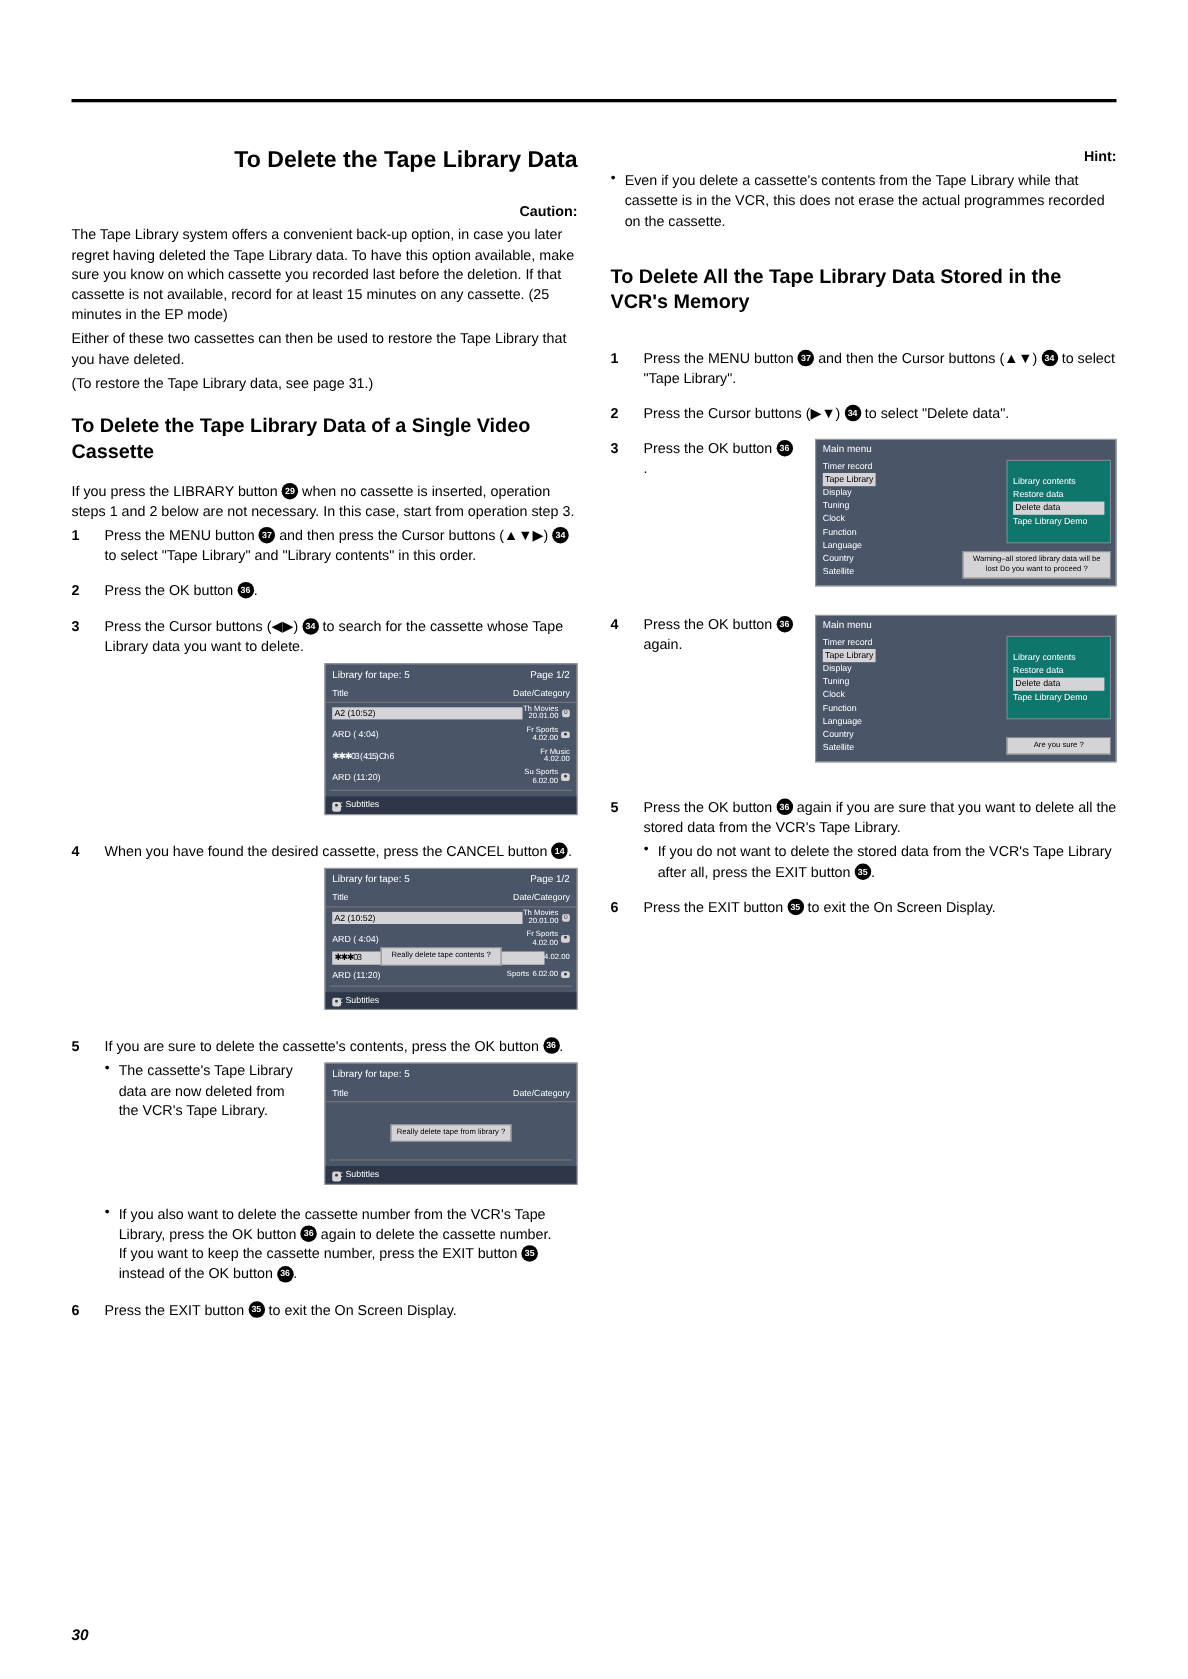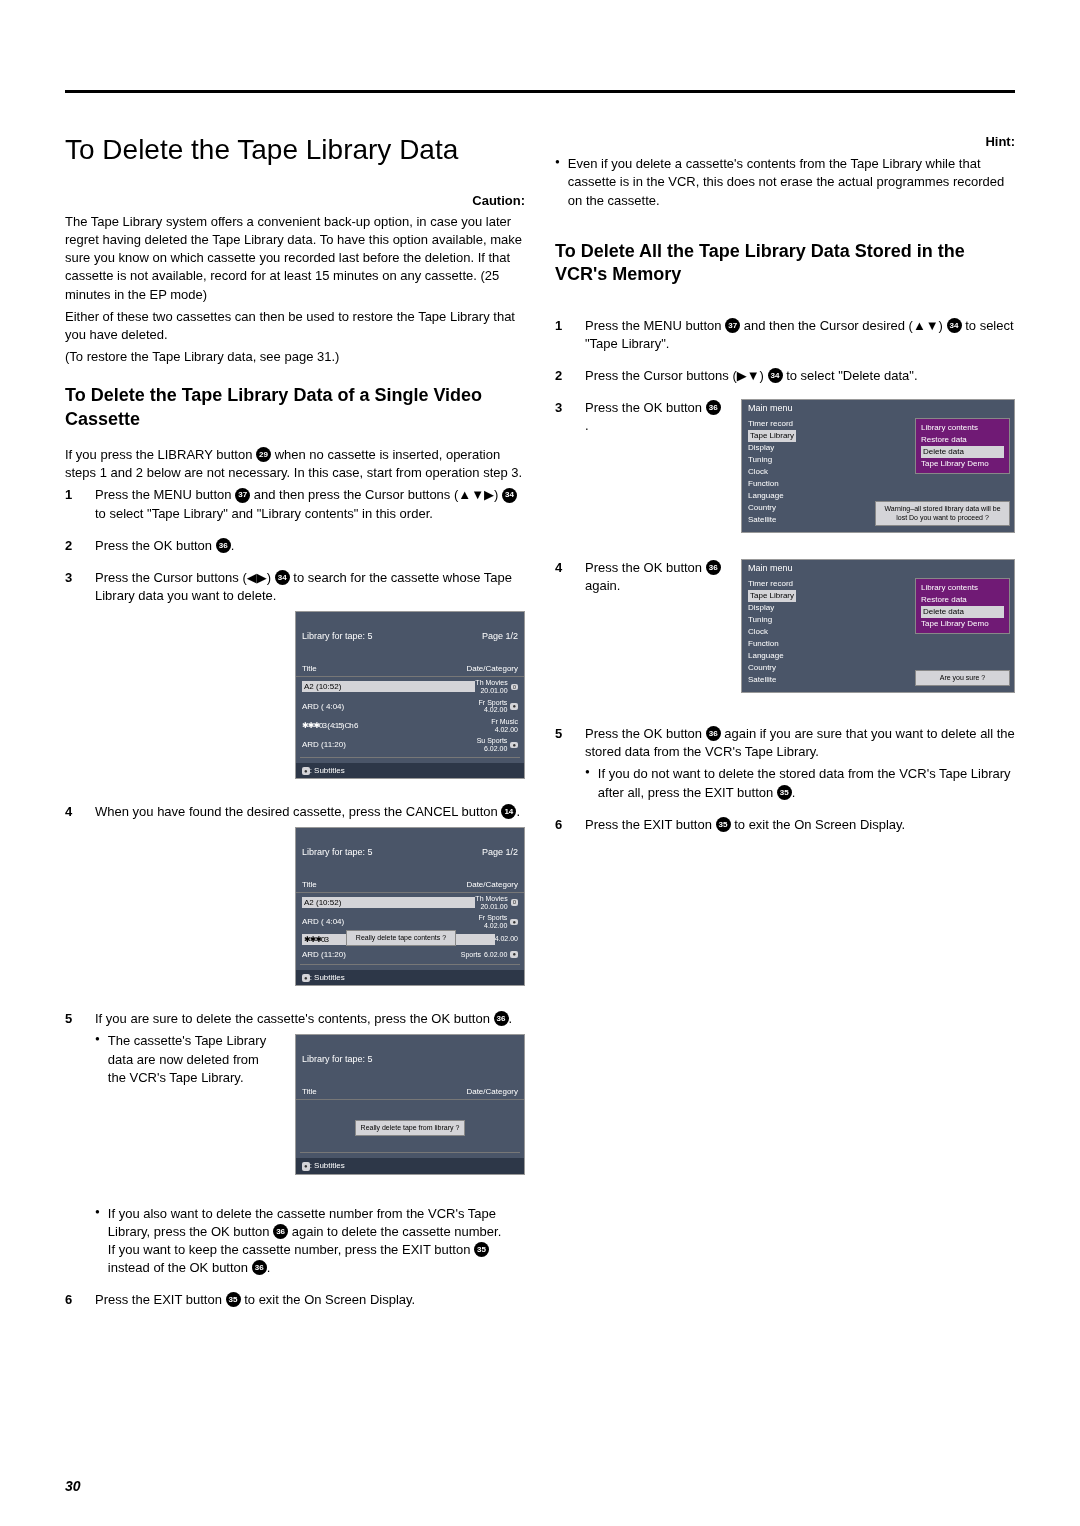--- a/index.html
+++ b/index.html
@@ -8,21 +8,21 @@
       width: 1080px;
       height: 1526px;
       background: #fff;
       color: #000;
       padding: 90px 65px 40px 65px;
       position: relative;
     }
     .top-rule { border-top: 3px solid #000; margin-bottom: 40px; }
     .columns { display: flex; gap: 30px; }
     .col { flex: 1; }
-    h1 { font-size: 28px; font-weight: normal; margin-bottom: 25px; line-height: 1.2; }
+    h1 { font-size: 21px; font-weight: bold; margin-bottom: 25px; line-height: 1.2; text-align: right; }
     h2 { font-size: 18px; font-weight: bold; margin-bottom: 15px; line-height: 1.3; margin-top: 10px; }
     .label-bold { font-weight: bold; font-size: 13px; margin-bottom: 3px; text-align: right; }
     p { font-size: 13px; line-height: 1.4; margin-bottom: 4px; }
     .step { display: flex; gap: 18px; margin-bottom: 14px; font-size: 13px; line-height: 1.4; }
     .step-num { font-weight: bold; flex-shrink: 0; width: 12px; }
     .step-body { flex: 1; }
     .bullet { display: flex; gap: 8px; font-size: 13px; line-height: 1.4; margin-top: 4px; }
     .bullet::before { content: "●"; font-size: 8px; line-height: 1.8; }
     .icon-num {
       display: inline-flex;
@@ -40,21 +40,21 @@
     }
     .osd {
       background: #4a5568;
       border: 1px solid #999;
       font-size: 8px;
       color: #fff;
       margin-top: 6px;
       margin-bottom: 10px;
       width: 230px;
     }
-    .osd-header { display: flex; justify-content: space-between; padding: 18px 6px; font-size: 9px; }
+    .osd-header { display: flex; justify-content: space-between; padding: 3px 6px; font-size: 9px; }
     .osd-cols { display: flex; justify-content: space-between; padding: 2px 6px; border-bottom: 1px solid #777; font-size: 8px; }
     .osd-row { display: flex; justify-content: space-between; padding: 2px 6px; font-size: 8px; align-items: center; }
     .osd-row .left { flex: 1; }
     .osd-row .right { text-align: right; font-size: 7px; line-height: 1.1; display: flex; align-items: center; gap: 3px; }
     .osd-foot { background: #2d3748; padding: 2px 6px; font-size: 8px; }
     .hl { background: #d4d4d8; color: #000; padding: 0 2px; }
     .rec { display: inline-block; background: #d4d4d8; border-radius: 2px; padding: 0 2px; font-size: 6px; color: #333; }
     .osd-dialog {
       background: #d4d4d8; color: #000;
       font-size: 7px; text-align: center;
@@ -69,24 +69,24 @@
       width: 274px;
       border: 1px solid #999;
       position: relative;
       margin-bottom: 12px;
     }
     .menu-osd .mhead { padding: 3px 6px; font-size: 9px; }
     .menu-list { padding: 2px 0 6px 6px; font-size: 8px; line-height: 1.5; }
     .menu-sub {
       position: absolute;
       top: 18px; right: 4px;
-      background: #701a75;
+      background: #0f766e;
       border: 1px solid #888;
       font-size: 8px;
-      padding: 3px 5px;
+      padding: 13px 5px;
       line-height: 1.5;
       width: 95px;
     }
     .menu-warn {
       position: absolute;
       bottom: 6px; right: 4px;
       background: #d4d4d8; color: #000;
       font-size: 7px;
       padding: 3px 4px;
       text-align: center;
@@ -256,21 +256,21 @@
                 <span>Title</span>
                 <span>Date/Category</span>
               </div>
             <div class="osd-inner-pad" style="display:flex;justify-content:center;padding:20px 10px 14px;">
               <div class="osd-dialog" style="width:110px;">Really delete tape from library ?</div>
             </div>
             <div style="height:6px;border-top:1px solid #777;margin:2px 4px 0;"></div>
             <div class="osd-foot"><span class="rec">●</span><span>: Subtitles</span></div>
           </div>
         </div>
-        <div class="bullet" style="margin-top:20px;">
+        <div class="bullet" style="margin-top:8px;">
             <span><span>If you also want to delete the cassette number from the VCR's Tape Library, press the OK button </span><span class="icon-num">36</span><span> again to delete the cassette number.</span><br><span>If you want to keep the cassette number, press the EXIT button </span><span class="icon-num">35</span><span> instead of the OK button </span><span class="icon-num">36</span><span>.</span></span>
           </div>
       </div>
     </div>
 
     <div class="step">
       <div class="step-num">6</div>
       <div class="step-body">
         <span>Press the EXIT button </span><span class="icon-num">35</span><span> to exit the On Screen Display.</span>
       </div>
@@ -281,21 +281,21 @@
     <p class="label-bold">Hint:</p>
     <div class="bullet" style="margin-bottom:30px;">
         <span>Even if you delete a cassette's contents from the Tape Library while that cassette is in the VCR, this does not erase the actual programmes recorded on the cassette.</span>
       </div>
 
     <h2 style="margin-bottom:30px;">To Delete All the Tape Library Data Stored in the VCR's Memory</h2>
 
     <div class="step">
       <div class="step-num">1</div>
       <div class="step-body">
-        <span>Press the MENU button </span><span class="icon-num">37</span><span> and then the Cursor desired (▲▼) </span><span class="icon-num">34</span><span> to select "Tape Library".</span>
+        <span>Press the MENU button </span><span class="icon-num">37</span><span> and then the Cursor buttons (▲▼) </span><span class="icon-num">34</span><span> to select "Tape Library".</span>
       </div>
     </div>
 
     <div class="step">
       <div class="step-num">2</div>
       <div class="step-body">
         <span>Press the Cursor buttons (▶▼) </span><span class="icon-num">34</span><span> to select "Delete data".</span>
       </div>
     </div>
 

